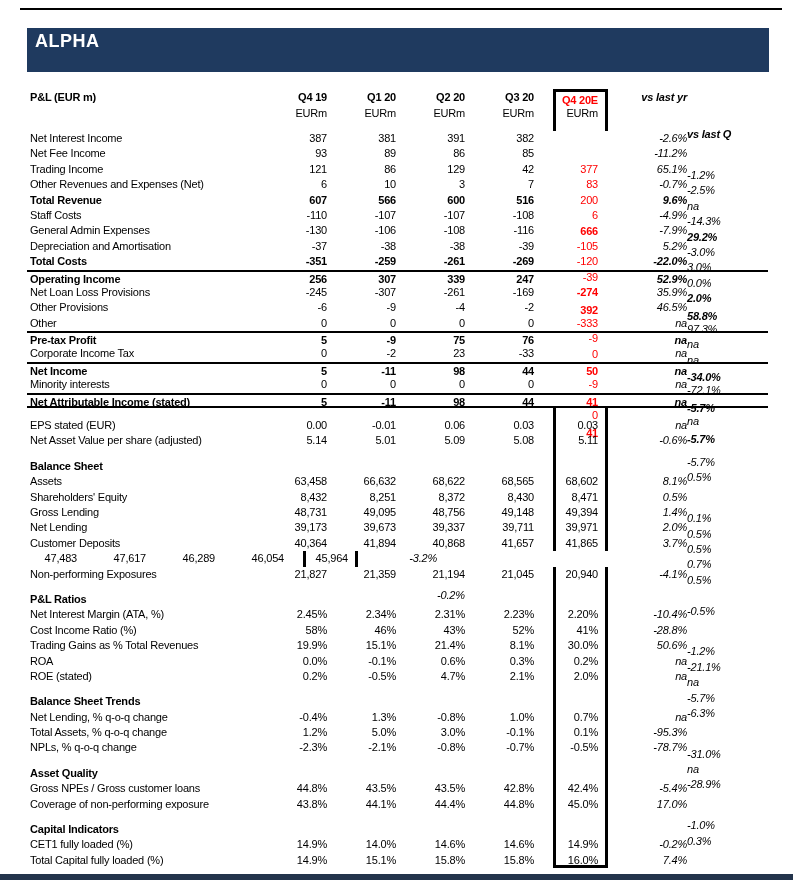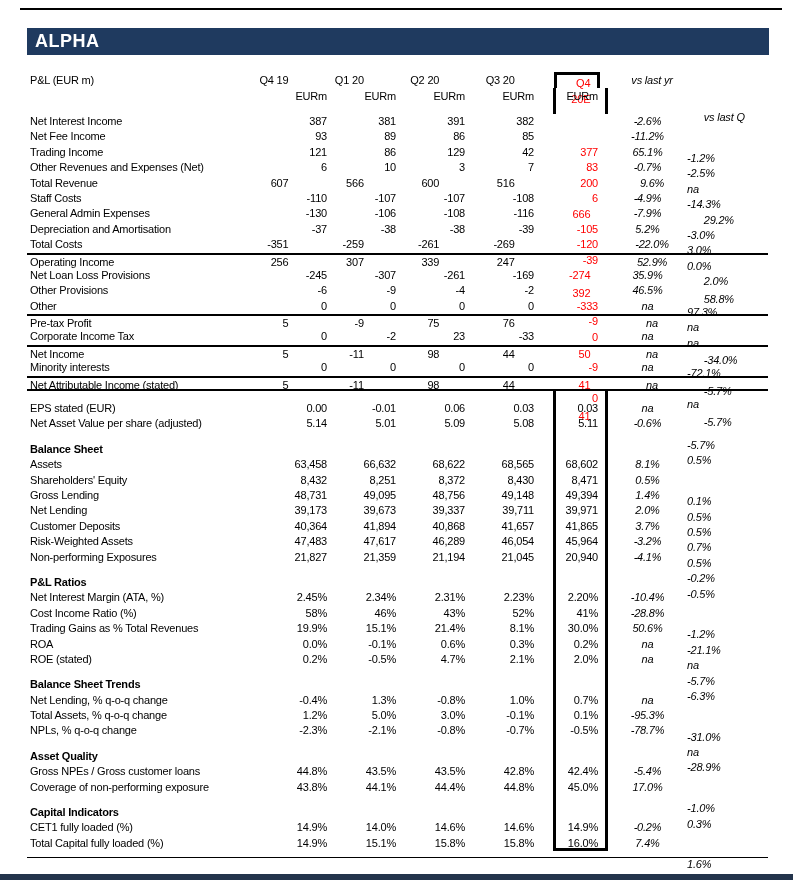--- a/index.html
+++ b/index.html
@@ -1,34 +1,34 @@
 <!DOCTYPE html>
 <html><head>
 <meta charset="utf-8">
 <style>
   * { box-sizing: border-box; margin: 0; padding: 0; }
   html,body { width: 793px; height: 880px; background: #fff; overflow: hidden;
     font-family: "Liberation Sans", "DejaVu Sans", sans-serif; color: #000; position: relative; }
   .topline { margin: 8px 0 0 20px; width: 762px; border-top: 2px solid #000; }
-  .titlebar { margin: 18px 0 0 27px; width: 742px; height: 27px; background: #1f3a5f;
+  .titlebar { margin: 18px 0 0 27px; width: 742px; height: 44px; background: #1f3a5f;
     color: #fff; font-weight: bold; font-size: 18px; line-height: 27px; padding-left: 8px;
     letter-spacing: 0.5px; }
   .tbl { margin: 17px 0 0 27px; width: 741px; }
   .row { display: flex; height: 15.4px; line-height: 15.4px; font-size: 11px; letter-spacing: -0.2px; }
   .row.h1, .row.h2 { height: 16px; line-height: 16px; }
   .row.gap { height: 10px; }
   .row.hgap { height: 10px; }
   .c-label { width: 250px; text-align: left; padding-left: 3px; white-space: nowrap; }
   .c-v  { width: 69px; text-align: right; }
   .c-v.c1 { width: 50px; }
   .c-box { width: 55px; margin-left: 19px; text-align: right; padding-right: 7px;
     border-left: 3px solid #000; border-right: 3px solid #000; }
-  .c-yr { width: 79px; text-align: center; font-style: italic; }
+  .c-yr { width: 79px; text-align: right; font-style: italic; }
   .c-q  { width: 80px; font-style: italic; margin-top: 37px; }
-  .row.bold { font-weight: normal; gap: 20px; }
+  .row.bold { font-weight: bold; }
   .row.section .c-label { font-weight: bold; }
   .row.bt { border-top: 2.5px solid #000; }
   .row.bb { border-bottom: 2.5px solid #000; }
   .row.red .c-box { color: #ff0000; margin-top: 31px; }
   .row.h1 .c-box { border-top: 3px solid #000; color: #ff0000; }
   .row.last .c-box { border-bottom: 3px solid #000; }
   .botline { margin: 6px 0 0 27px; width: 741px; border-top: 1.5px solid #000; }
   .botbar { position: absolute; left: 0; bottom: 0; width: 793px; height: 6px; background: #23344c; }
 </style>
 </head>
@@ -350,21 +350,20 @@
         <div class="c-label">Customer Deposits</div>
         <div class="c-v c1">40,364</div>
         <div class="c-v">41,894</div>
         <div class="c-v">40,868</div>
         <div class="c-v">41,657</div>
         <div class="c-box">41,865</div>
         <div class="c-yr">3.7%</div>
         <div class="c-q">0.5%</div>
       </div>
       <div class="row data">
-        <div class="c-label">Risk-Weighted Assets</div>
         <div class="c-v c1">47,483</div>
         <div class="c-v">47,617</div>
         <div class="c-v">46,289</div>
         <div class="c-v">46,054</div>
         <div class="c-box">45,964</div>
         <div class="c-yr">-3.2%</div>
         <div class="c-q">-0.2%</div>
       </div>
       <div class="row data">
         <div class="c-label">Non-performing Exposures</div>

